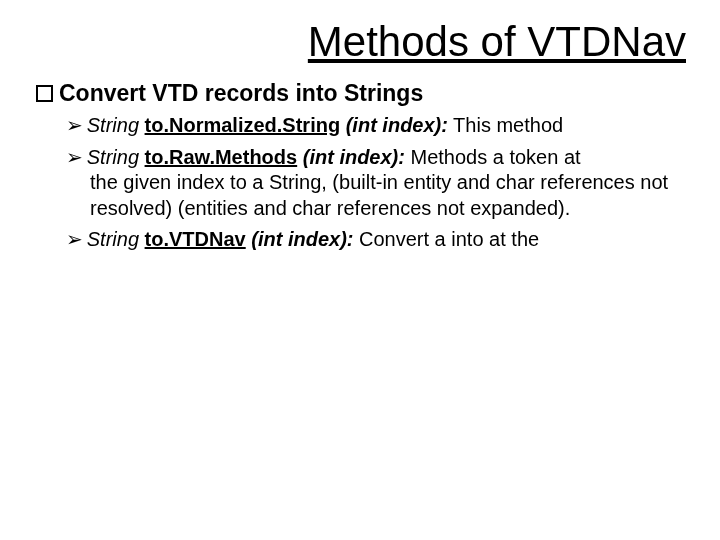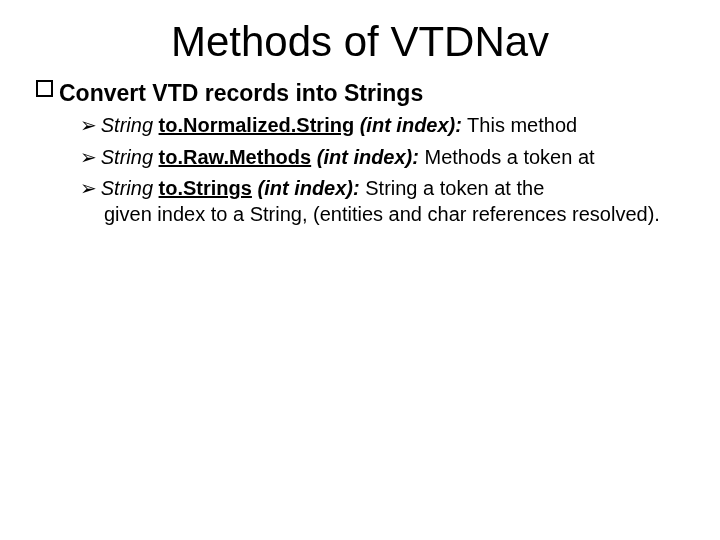--- a/index.html
+++ b/index.html
@@ -6,39 +6,40 @@
   body{
     width:720px;height:540px;
     background:#fff;
     font-family:Verdana,Geneva,sans-serif;
     color:#000;
     box-sizing:border-box;
     padding:18px 34px 0 34px;
   }
   .title{
     font-size:42px;
-    text-align:center;
+    text-align:right;
     margin:0 0 14px 0;
     font-weight:400;
+    text-decoration:underline;
   }
   .h2row{
-    display:flex;
+    display:flex;align-items:center;
     margin:0 0 6px 2px;
   }
   .sq{
     width:17px;height:17px;
     border:2px solid #000;
     box-sizing:border-box;
     margin-right:6px;
     flex:0 0 auto;
   }
   .h2{
     font-size:23px;font-weight:700;
   }
-  .items{margin-left:46px}
+  .items{margin-left:32px}
   .item{margin:0 0 6px 0;font-size:20px;line-height:1.28}
   .chev{
     font-family:Arial,sans-serif;
     font-weight:400;
     margin-right:4px;
     display:inline-block;
   }
   .ital{font-style:italic}
   .bold{font-weight:700}
   .uline{text-decoration:underline}
@@ -55,20 +56,20 @@
 </div>
 
 <div class="items">
 
   <div class="item">
     <span class="chev">➢</span><span class="ital">String </span><span class="bold uline">to.Normalized.String</span><span class="bold ital"> (int index):</span><span> This method</span>
   </div>
 
   <div class="item">
     <span class="chev">➢</span><span class="ital">String </span><span class="bold uline">to.Raw.Methods</span><span class="bold ital"> (int index):</span><span> Methods a token at</span>
+    <span class="indent">the given index to a String, (built-in entity and char references not resolved) (entities and char references not expanded).</span>
   </div>
 
   <div class="item">
-    <span class="chev">➢</span><span class="ital">String </span><span class="bold uline">to.Strings</span><span class="bold ital"> (int index):</span><span> String a token at the</span>
-    <span class="indent">given index to a String, (entities and char references resolved).</span>
+    <span class="chev">➢</span><span class="ital">String </span><span class="bold uline">to.VTDNav</span><span class="bold ital"> (int index):</span><span> Convert a into at the</span>
   </div>
 
 </div>
 
 </body></html>

